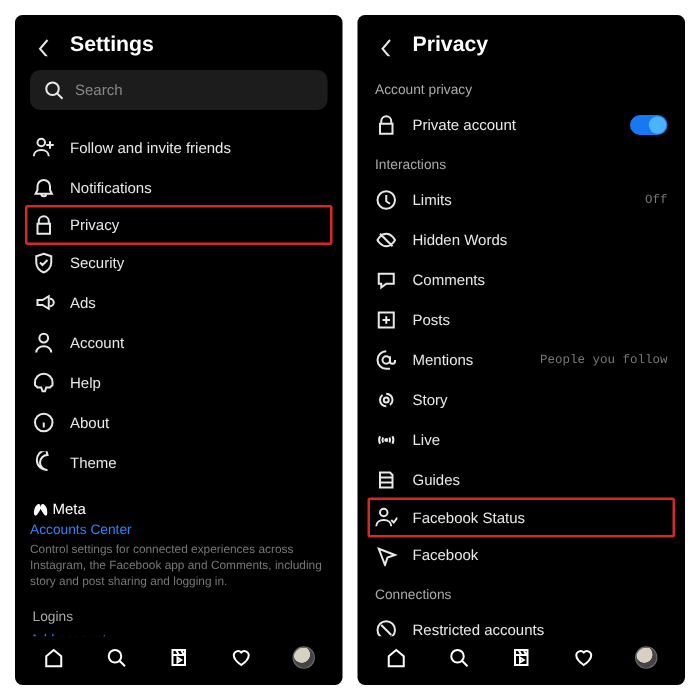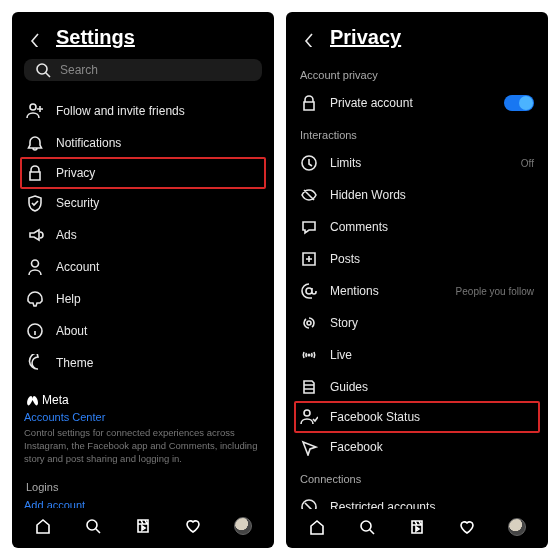--- a/index.html
+++ b/index.html
@@ -17,43 +17,43 @@
     position: relative;
     overflow: hidden;
     display: flex; flex-direction: column;
     color: #fff;
   }
   .header {
     display: flex; align-items: center;
     padding: 14px 12px 10px 12px;
     gap: 14px;
   }
-  .header .title { font-size: 20px; font-weight: 600; text-decoration: underline; }
+  .header .title { font-size: 17px; font-weight: 600; }
   .scroll {
     flex: 1 1 auto;
     overflow: hidden;
     padding: 0 12px 0 12px;
   }
   .search {
     background: #1c1c1c;
     border-radius: 8px;
-    height: 22px;
+    height: 32px;
     display: flex; align-items: center;
     padding: 0 10px; gap: 8px;
     color: #888; font-size: 12px;
     margin-bottom: 14px;
   }
   .row {
     display: flex; align-items: center;
     gap: 12px; padding: 7px 2px;
     font-size: 12px;
     color: #e8e8e8;
   }
   .row .label { flex: 1; }
-  .row .trail { font-size: 10px; color: #777; }
+  .row .trail { font-size: 10px; color: #777; font-family: Liberation Mono, monospace; }
   .icon { width: 18px; height: 18px; display:flex; align-items:center; justify-content:center; flex-shrink:0; }
   .icon svg { width: 18px; height: 18px; stroke: #e8e8e8; fill: none; stroke-width: 1.6; }
   .section-label {
     font-size: 11px; color: #aaa;
     margin: 10px 2px 6px 2px;
   }
   .highlight {
     border: 2px solid #d62828;
     border-radius: 2px;
     margin: -2px -4px; padding: 5px 4px !important;

